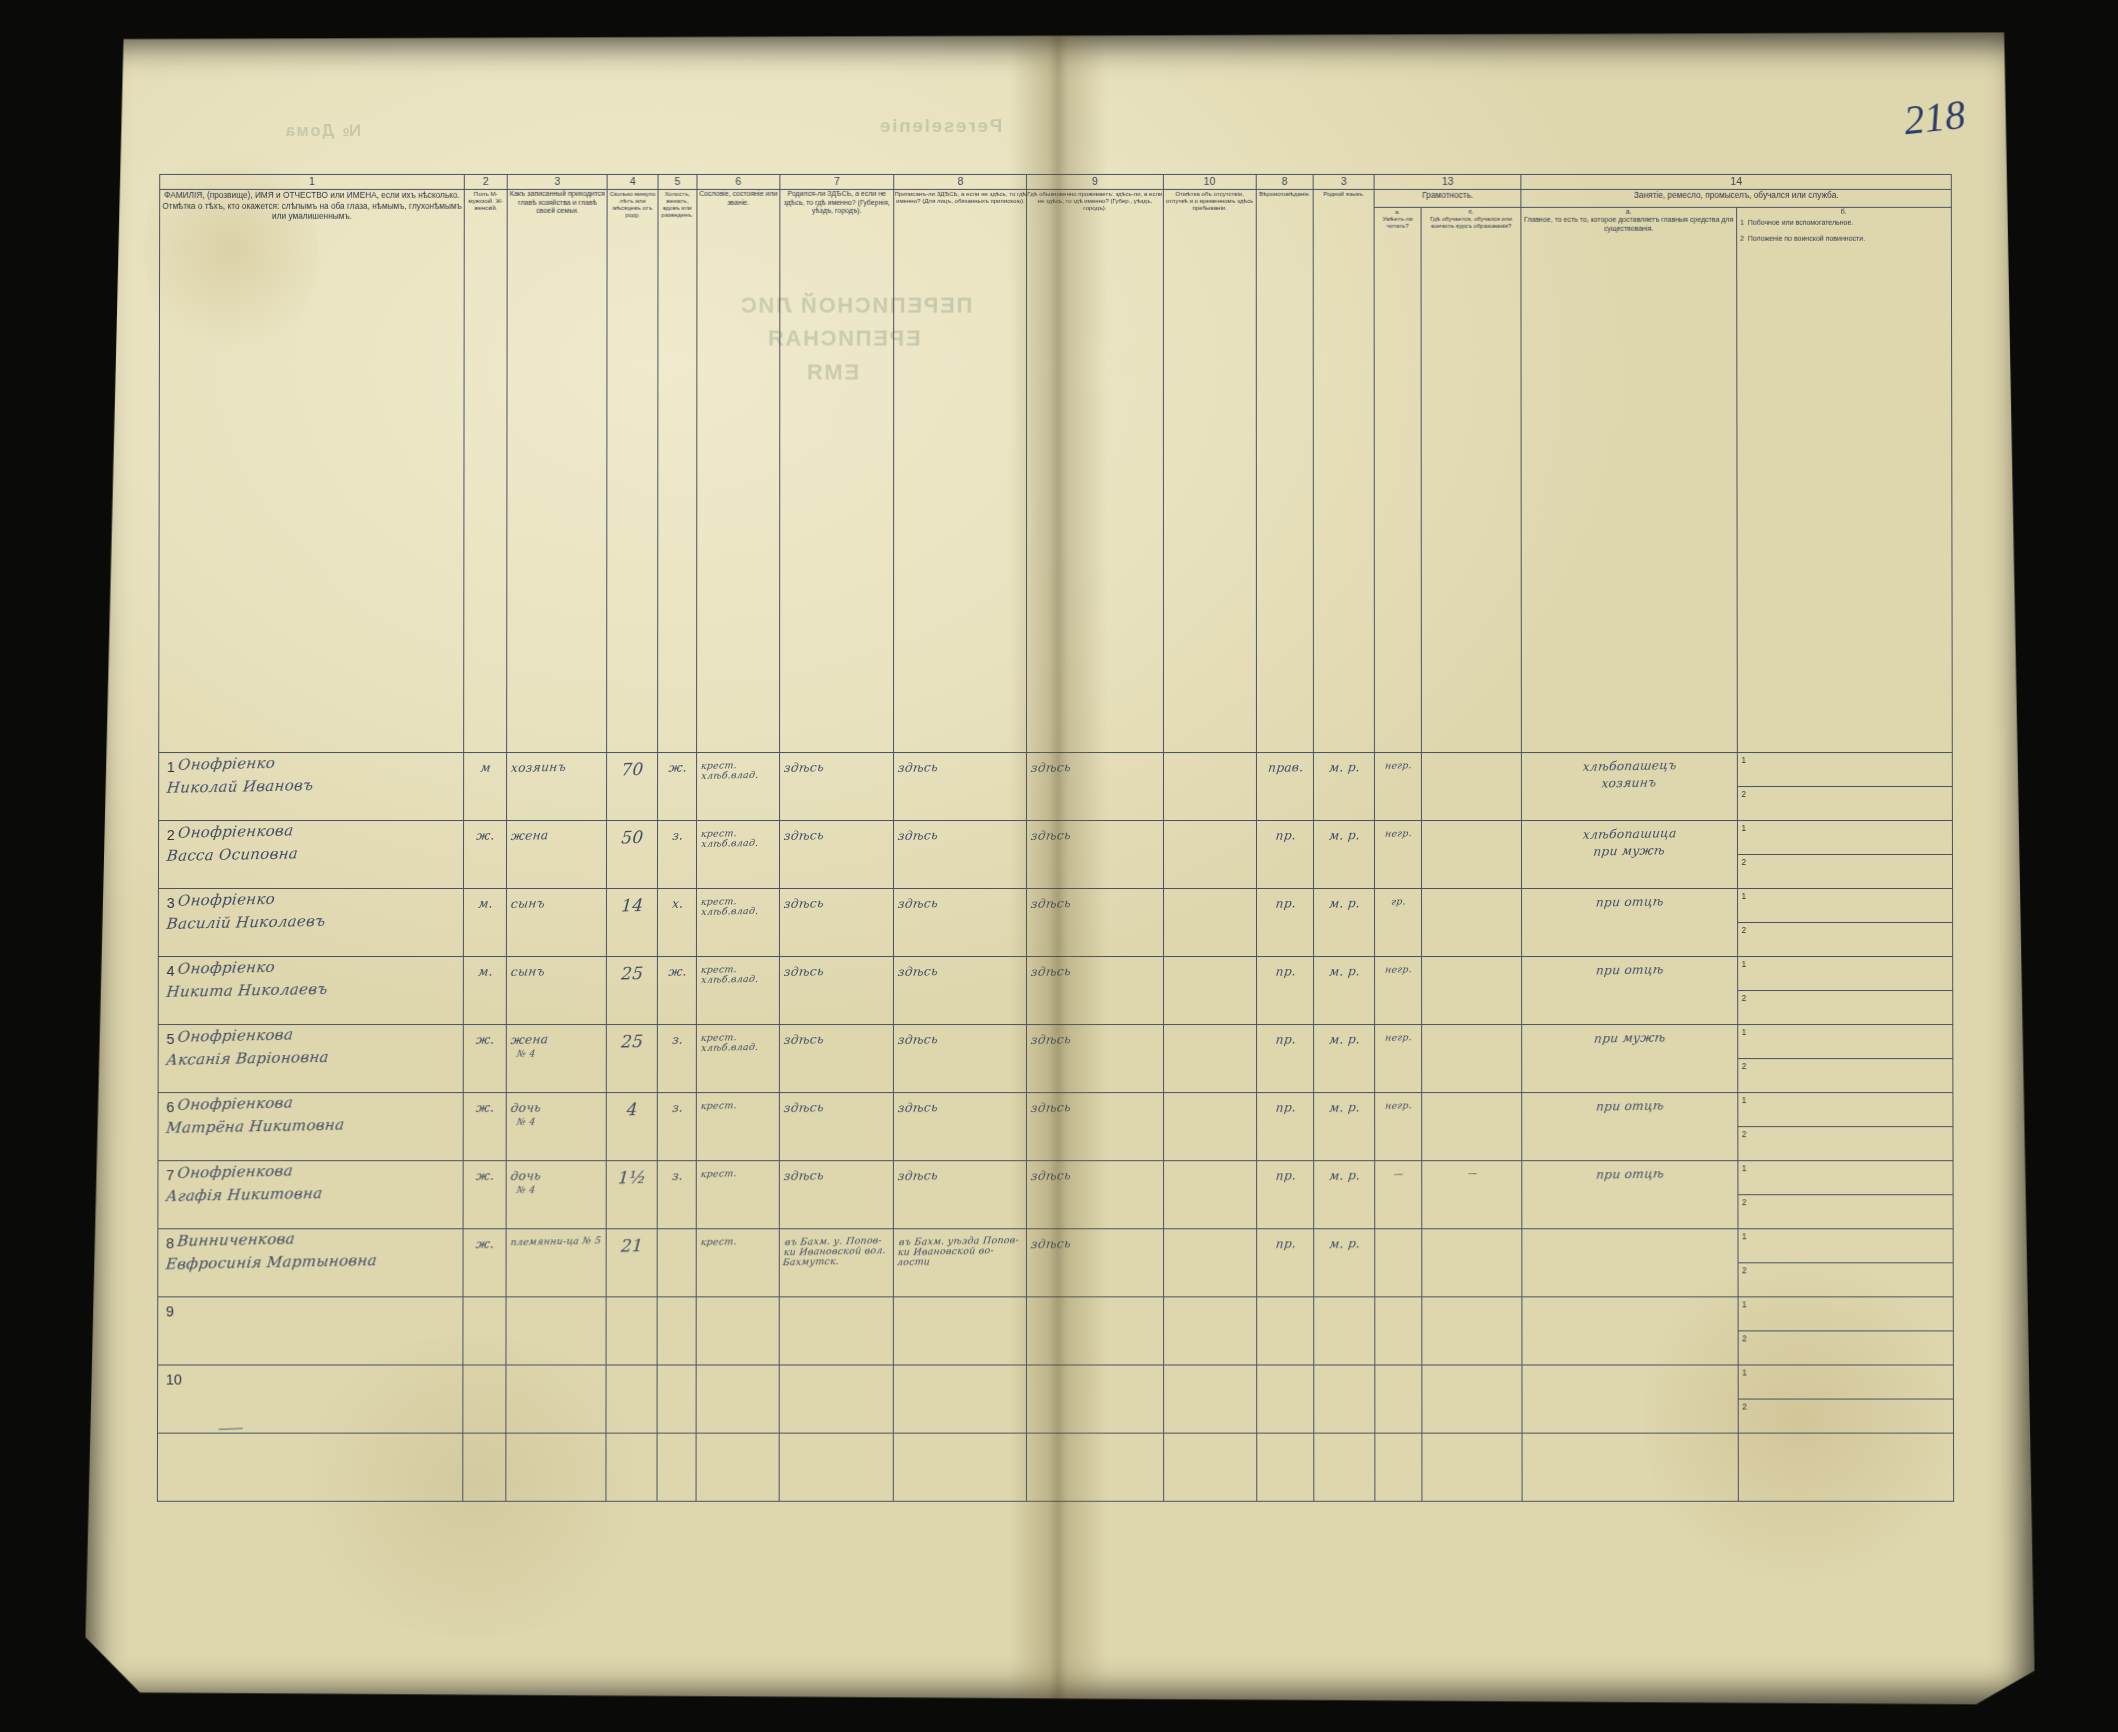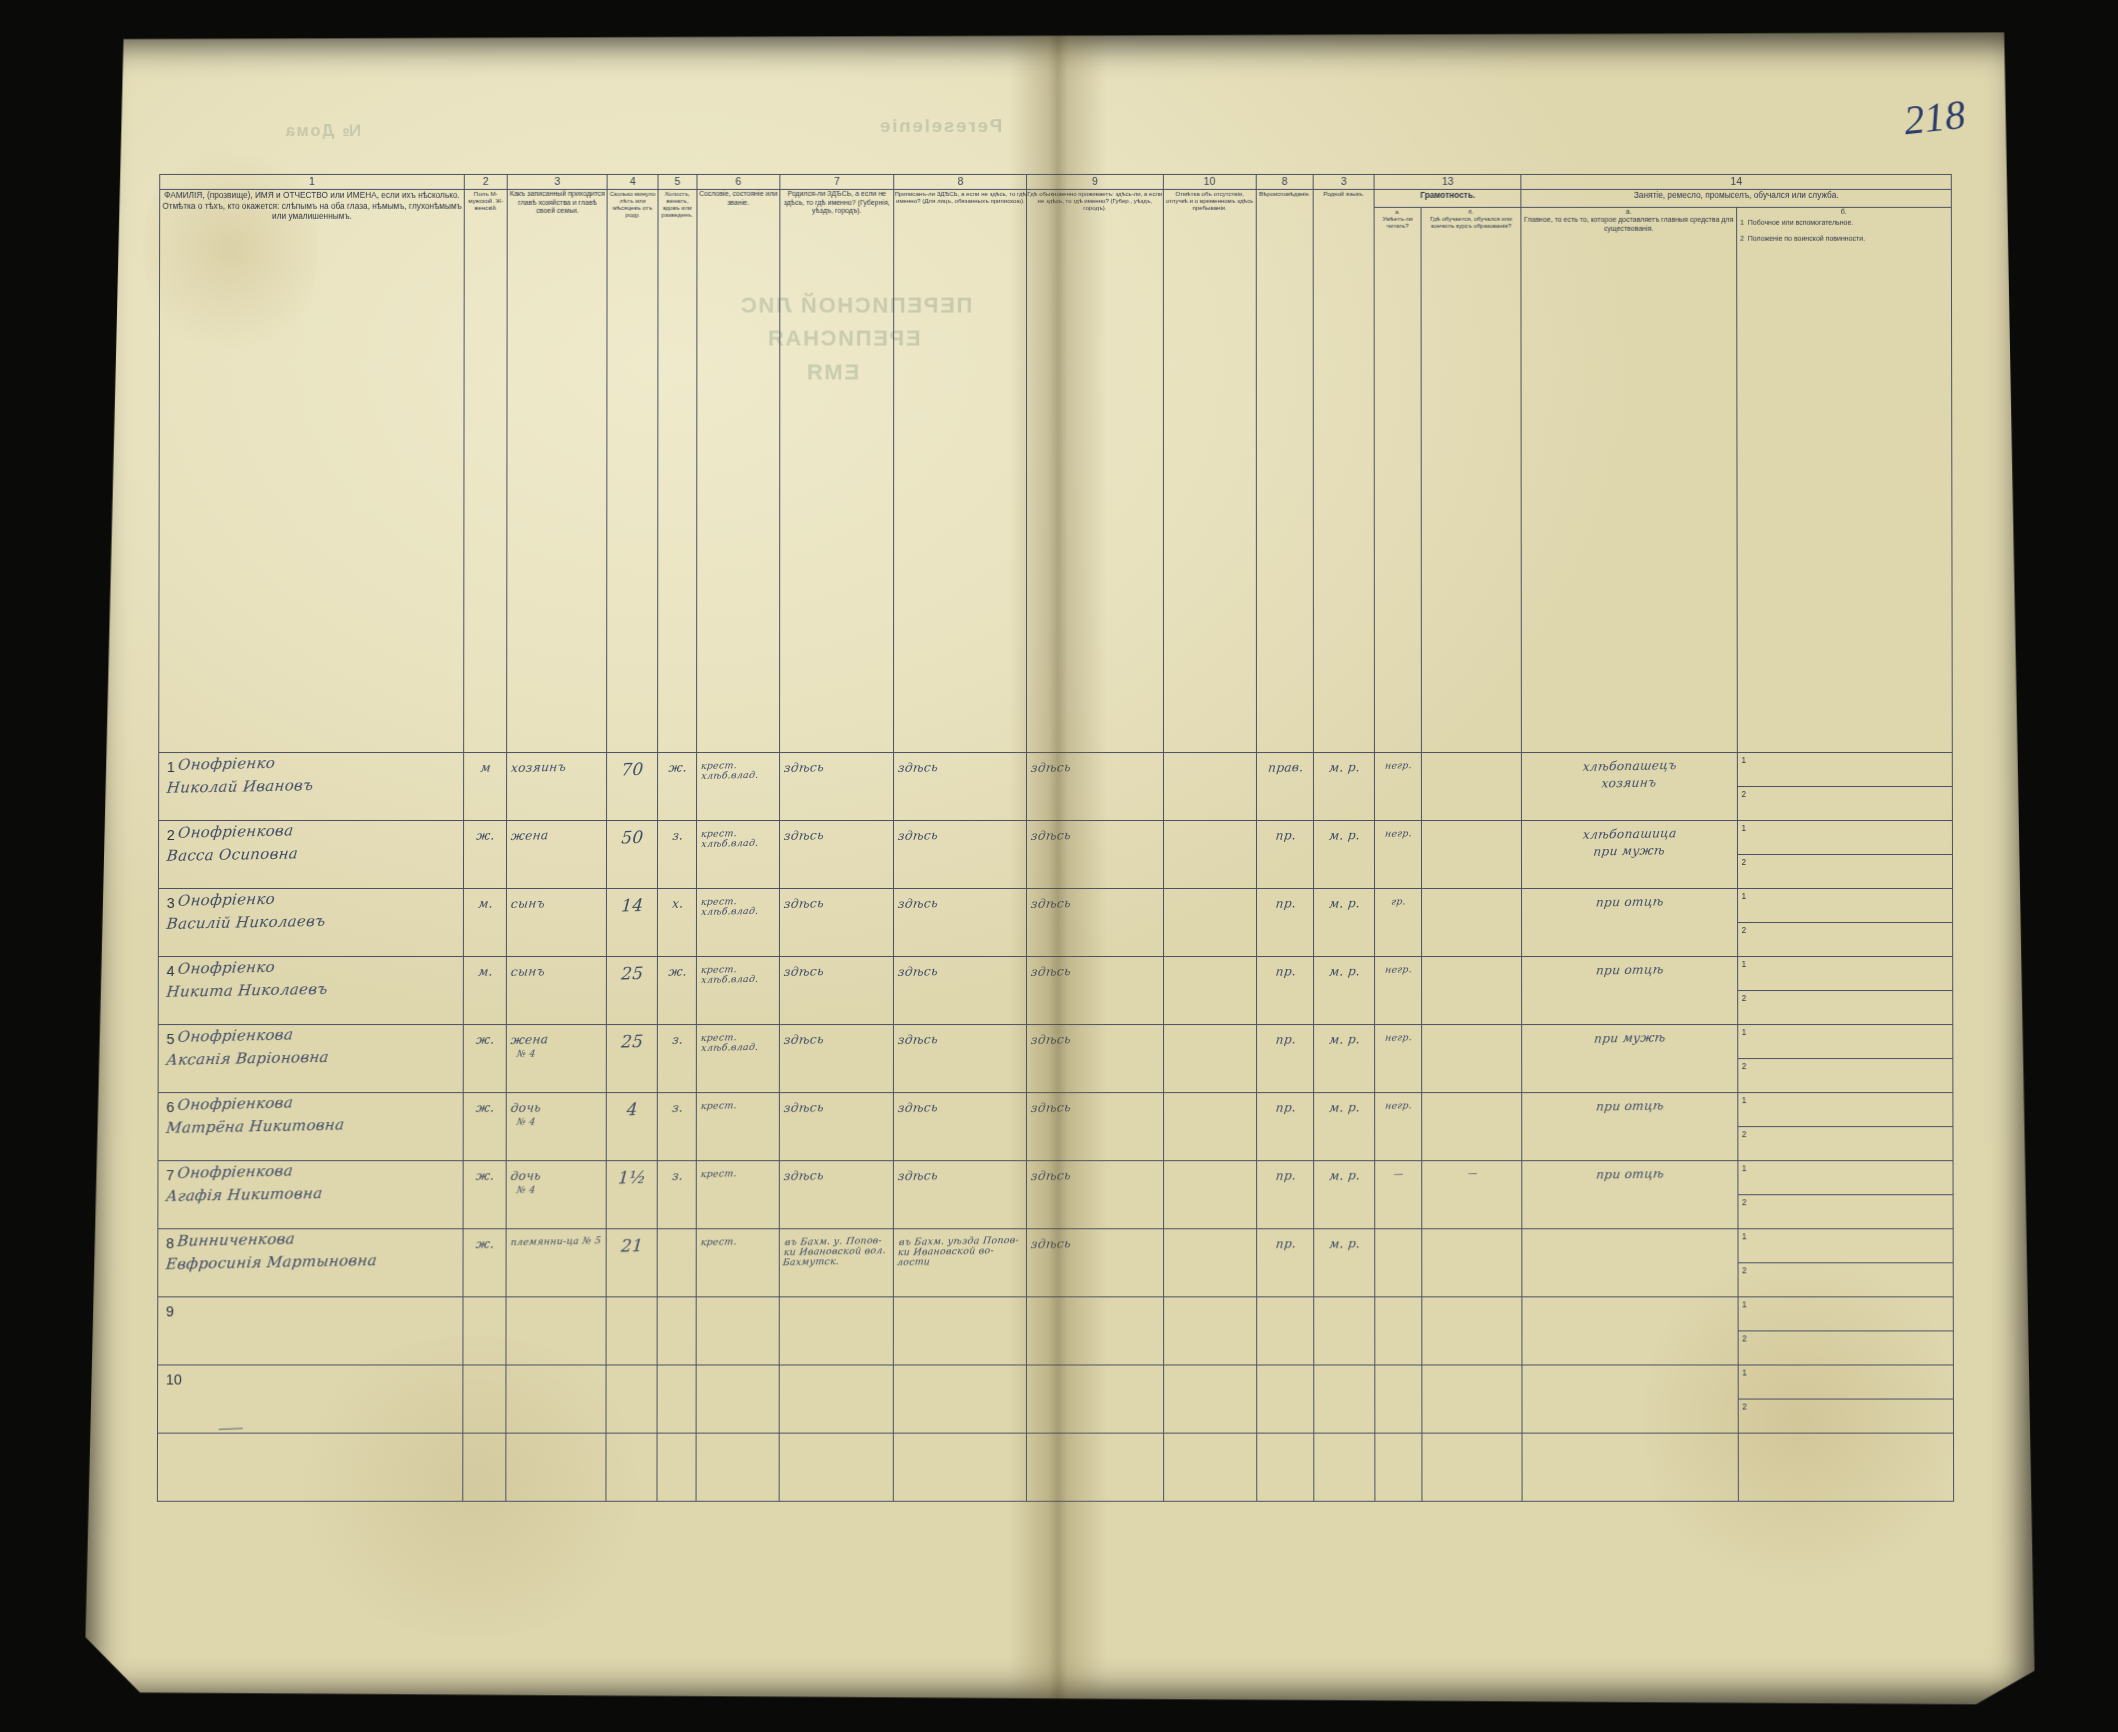--- a/index.html
+++ b/index.html
@@ -225,21 +225,21 @@
           <td class="hdr small" rowspan="2">Какъ записанный приходится главѣ хозяйства и главѣ своей семьи.</td>
           <td class="hdr xsmall" rowspan="2">Сколько минуло лѣтъ или мѣсяцевъ отъ роду.</td>
           <td class="hdr xsmall" rowspan="2">Холостъ, женатъ, вдовъ или разведенъ.</td>
           <td class="hdr small" rowspan="2">Сословіе, состояніе или званіе.</td>
           <td class="hdr small" rowspan="2">Родился-ли ЗДѢСЬ, а если не здѣсь, то гдѣ именно? (Губернія, уѣздъ, городъ).</td>
           <td class="hdr xsmall" rowspan="2">Приписанъ-ли ЗДѢСЬ, а если не здѣсь, то гдѣ именно? (Для лицъ, обязанныхъ припискою).</td>
           <td class="hdr xsmall" rowspan="2">Гдѣ обыкновенно проживаетъ: здѣсь-ли, а если не здѣсь, то гдѣ именно? (Губер., уѣздъ, городъ).</td>
           <td class="hdr xsmall" rowspan="2">Отмѣтка объ отсутствіи, отлучкѣ и о временномъ здѣсь пребываніи.</td>
           <td class="hdr xsmall" rowspan="2">Вѣроисповѣданіе.</td>
           <td class="hdr xsmall" rowspan="2">Родной языкъ.</td>
-          <td class="hdr" colspan="2" style="height:16.7px;font-weight:bold;">Грамотность.</td>
+          <td class="hdr" colspan="2" style="height:16.7px;">Грамотность.</td>
           <td class="hdr" colspan="2" style="height:16.7px;">Занятіе, ремесло, промыселъ, обучался или служба.</td>
         </tr>
         <tr>
           <td class="hdr xsmall">
             <div>а.</div>
             <div>Умѣетъ-ли читать?</div>
           </td>
           <td class="hdr xsmall">
             <div>б.</div>
             <div>Гдѣ обучается, обучался или кончилъ курсъ образованія?</div>

